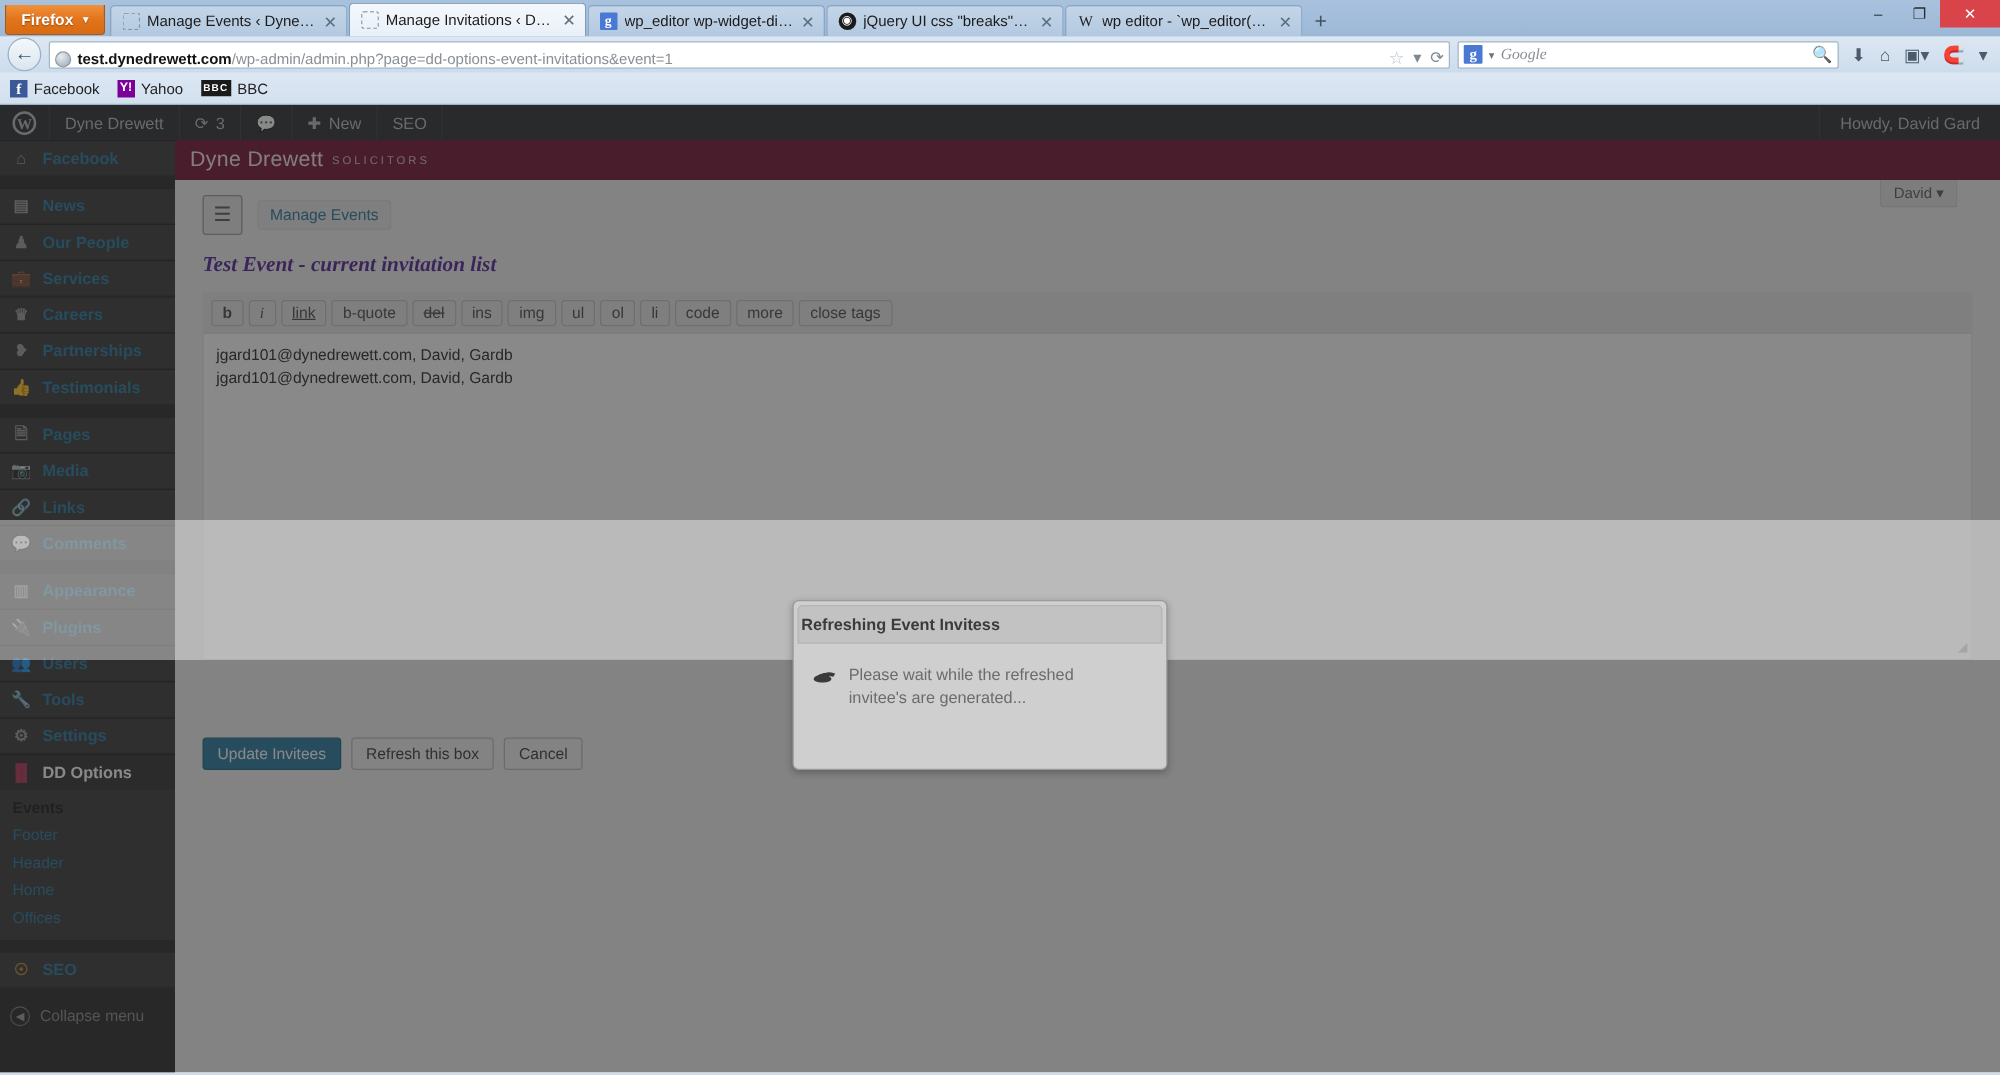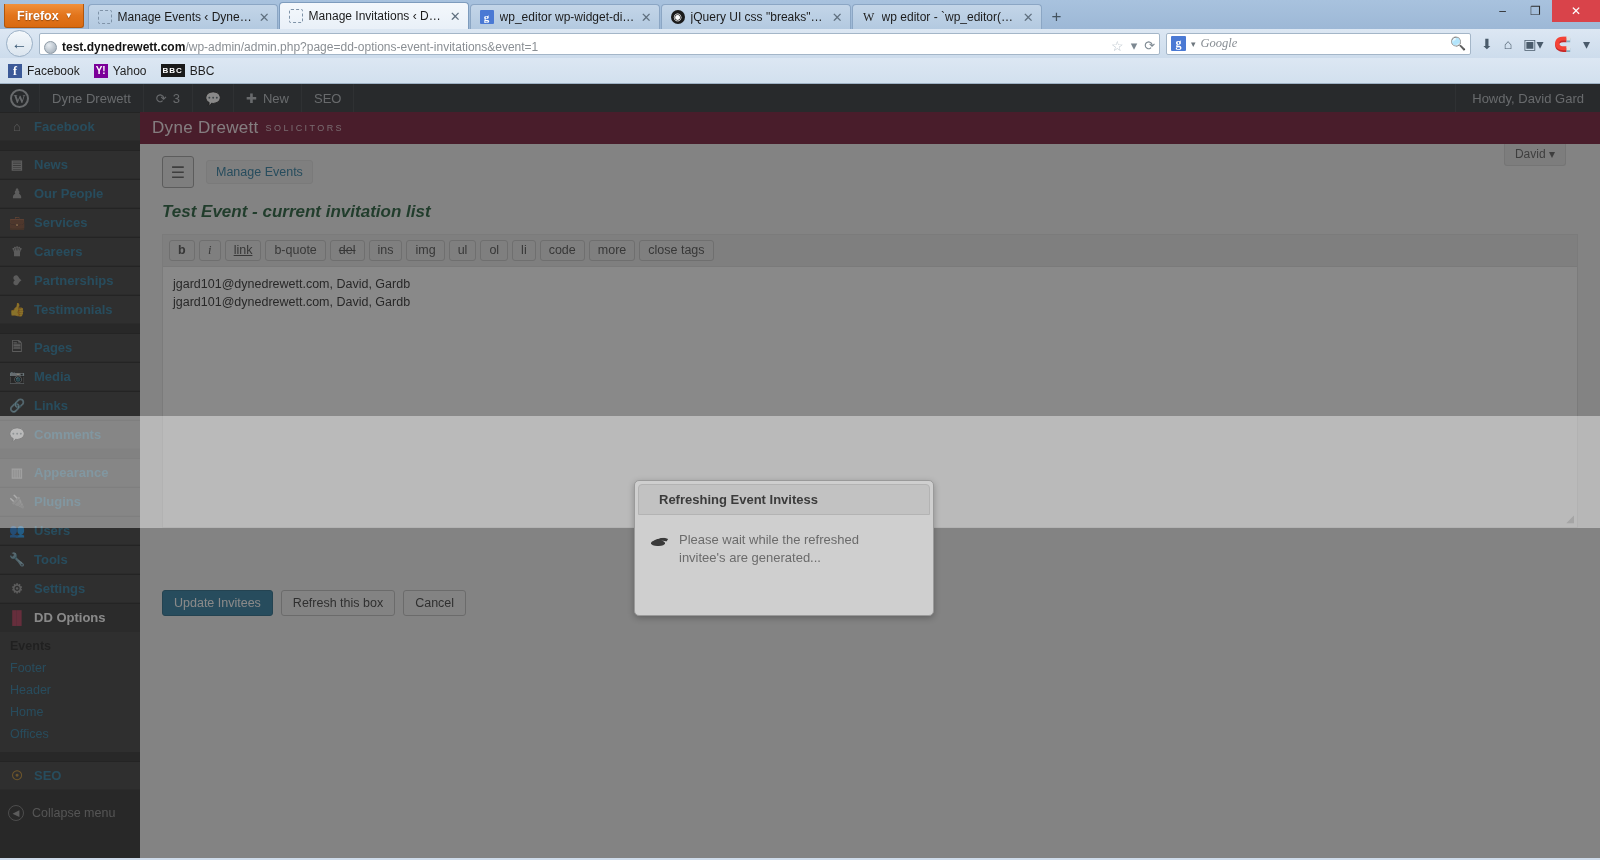--- a/index.html
+++ b/index.html
@@ -246,23 +246,23 @@
     width: 32px; height: 32px; border: 1px solid #999; border-radius: 3px;
     background: #e6e6e6; display: flex; align-items: center; justify-content: center;
     color: #555; font-size: 16px;
   }
   h1.ptitle { font-size: 25px; font-weight: normal; color: #222; margin: 0; }
   .addnew {
     font-size: 12.5px; color: #21759b; background: #e8e8e8;
     border: 1px solid #dcdcdc; border-radius: 3px; padding: 4px 9px;
   }
   h3.subhead {
-    font-family: Liberation Sans, sans-serif;
+    font-family: Liberation Serif, serif;
     font-style: italic; font-weight: bold; font-size: 17px;
-    color: #14532d; margin: 0 0 12px 0;
+    color: #4c1d95; margin: 0 0 12px 0;
   }
 
   .editor-box { border: 1px solid #dfdfdf; background: #fff; }
   .qt-toolbar {
     background: #e9e9e9; border-bottom: 1px solid #dedede;
     padding: 5px 6px; display: flex; gap: 4px;
   }
   .qt {
     background: #e8e8e8; border: 1px solid #c3c3c3; border-radius: 3px;
     font-size: 12.5px; color: #464646; padding: 2px 8px; min-width: 22px;
@@ -319,21 +319,21 @@
     z-index: 60;
     box-shadow: 0 2px 6px rgba(0,0,0,.25);
   }
   .dlg-titlebar {
     height: 31px;
     background: #c2c2c2;
     border: 1px solid #b3b3b3;
     border-radius: 4px 4px 0 0;
     margin: 3px 3px 0 3px;
     display: flex; align-items: center;
-    padding: 0 20px;
+    padding: 0 2px;
   }
   .dlg-title {
     font-size: 13px; font-weight: bold; color: #3b3b3b;
   }
   .dlg-body {
     padding: 16px 14px 0 14px;
     display: flex; gap: 12px; align-items: flex-start;
   }
   .spinner {
     width: 18px; height: 18px; flex: 0 0 18px;

